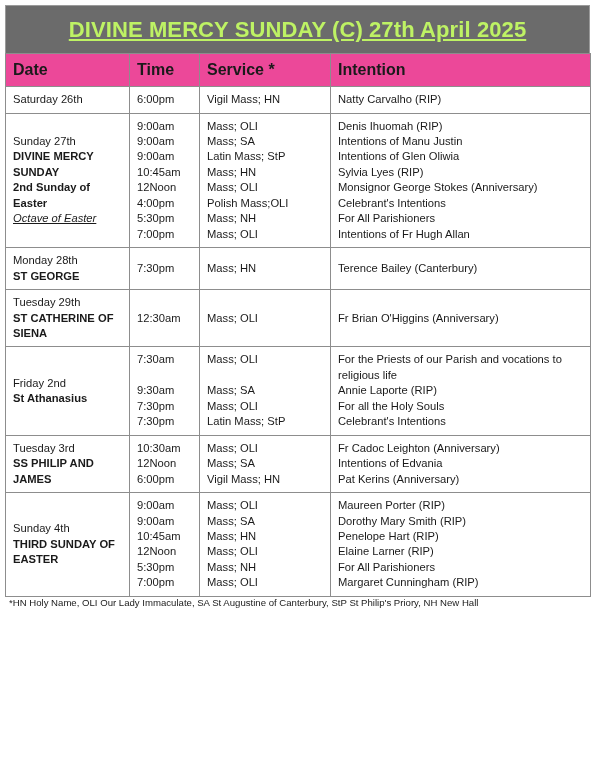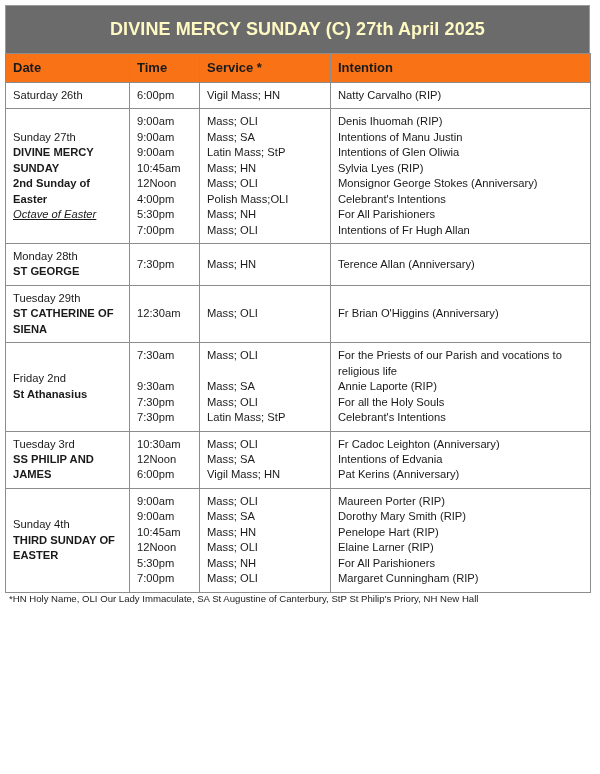--- a/index.html
+++ b/index.html
@@ -28,46 +28,47 @@
     background: #6b6b6b;
     height: 48px;
     display: flex;
     align-items: center;
     justify-content: center;
     border: 1px solid #9a9a9a;
     border-bottom: none;
     box-sizing: border-box;
   }
   .title-bar .title-text {
-    color: #fef9c3;
-    font-size: 18px;
+    color: #bef264;
+    font-size: 22px;
     font-weight: bold;
     letter-spacing: 0.1px;
     white-space: nowrap;
+    text-decoration: underline;
   }
 
   
   table.sched {
     border-collapse: collapse;
     width: 100%;
     table-layout: fixed;
     font-size: 11.2px;
   }
   table.sched td, table.sched th {
     border: 1px solid #8d8d8d;
     padding: 5px 6px 5px 7px;
     vertical-align: middle;
     text-align: left;
     line-height: 1.38;
     box-sizing: border-box;
   }
   thead th {
-    background: #f97316;
+    background: #ec4899;
     font-weight: bold;
-    font-size: 13px;
+    font-size: 16px;
     height: 20px;
     padding-top: 3px;
     padding-bottom: 3px;
   }
 
   col.c-date { width: 124px; }
   col.c-time { width: 70px; }
   col.c-serv { width: 131px; }
   col.c-int  { width: 260px; }
 
@@ -154,21 +155,21 @@
 For All Parishioners
 Intentions of Fr Hugh Allan</td>
         </tr>
         <tr>
           <td class="date-cell">
             <span class="d-main">Monday 28th</span>
             <span class="d-bold">ST GEORGE</span>
           </td>
           <td class="time-cell">7:30pm</td>
           <td class="serv-cell">Mass; HN</td>
-          <td class="int-cell">Terence Allan (Anniversary)</td>
+          <td class="int-cell">Terence Bailey (Canterbury)</td>
         </tr>
         <tr>
           <td class="date-cell">
             <span class="d-main">Tuesday 29th</span>
             <span class="d-bold">ST CATHERINE OF SIENA</span>
           </td>
           <td class="time-cell">12:30am</td>
           <td class="serv-cell">Mass; OLI</td>
           <td class="int-cell">Fr Brian O'Higgins (Anniversary)</td>
         </tr>

